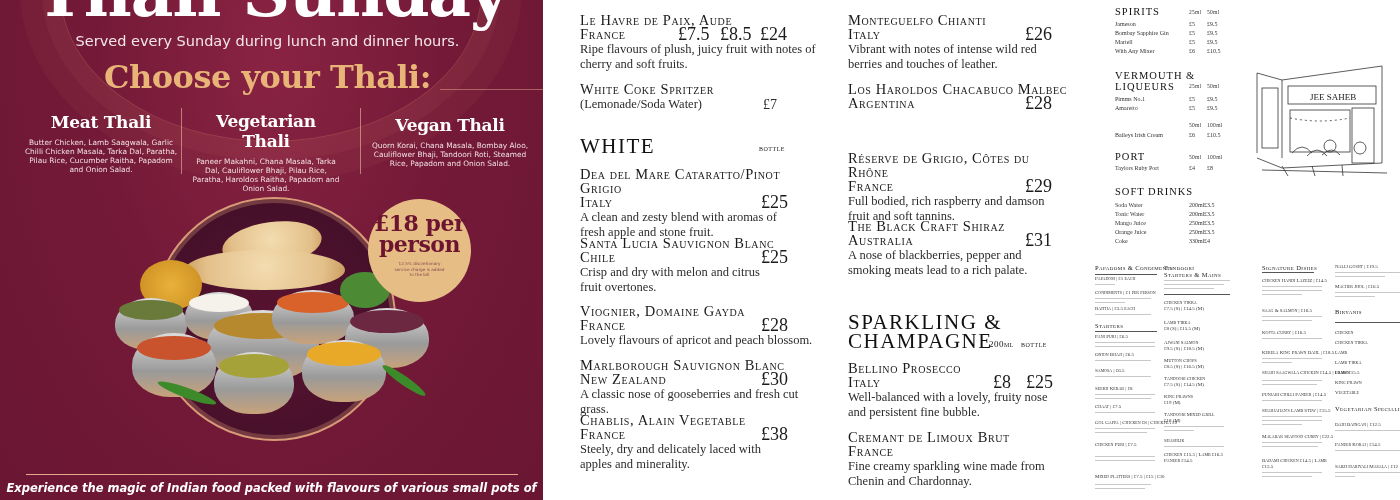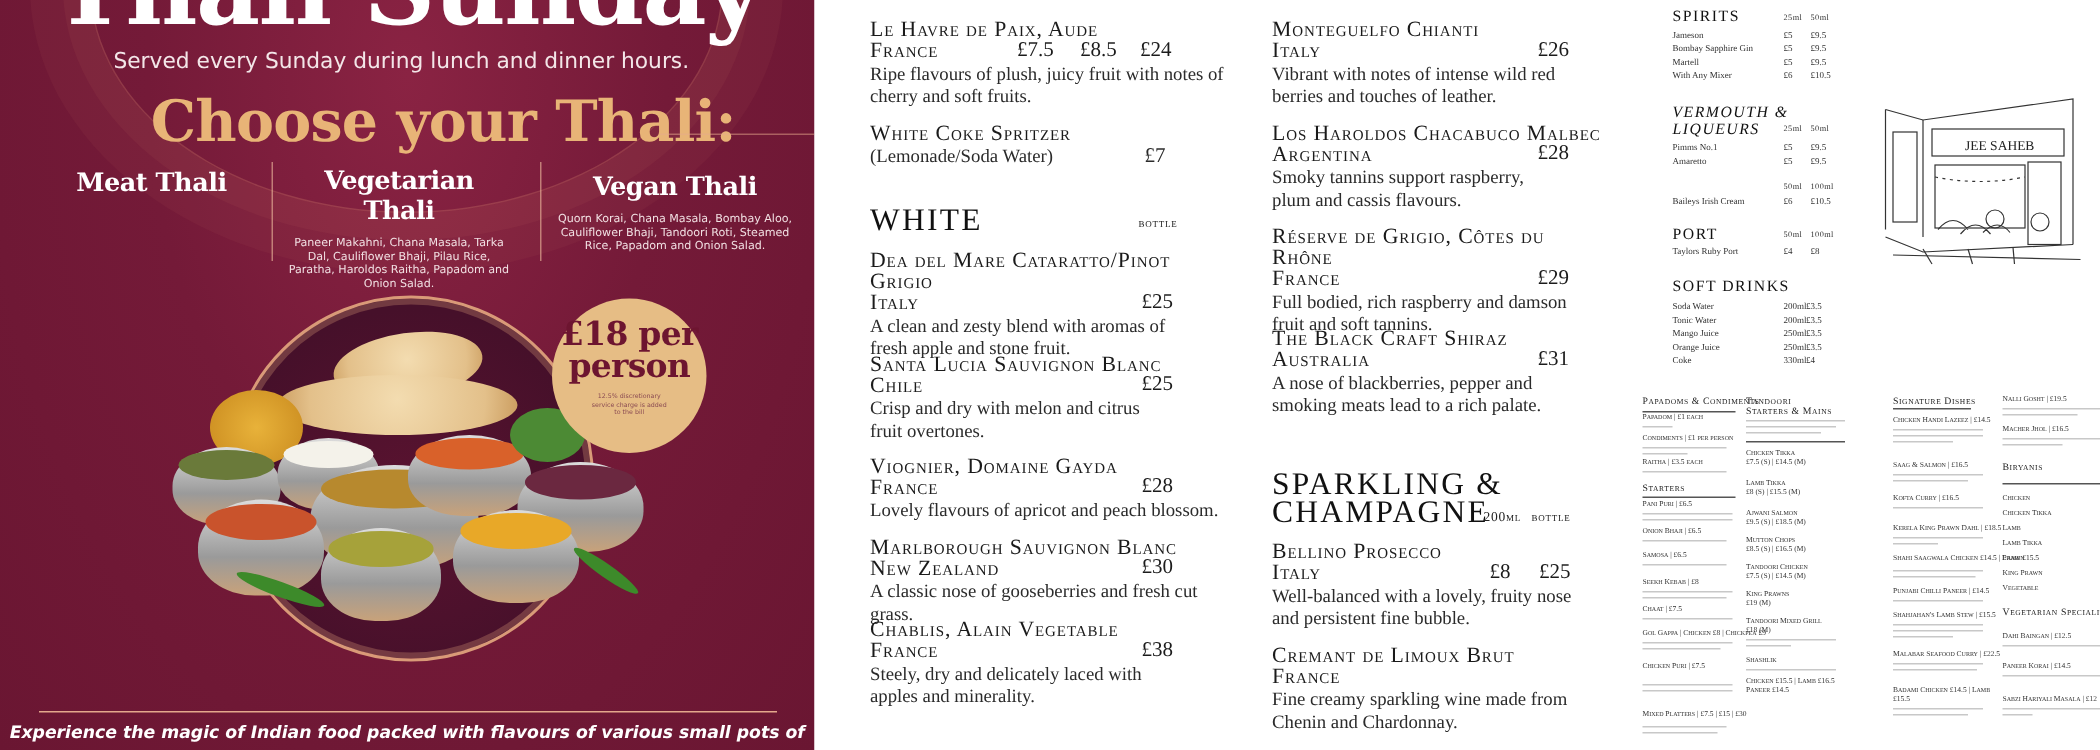--- a/index.html
+++ b/index.html
@@ -8,21 +8,21 @@
   
   .poster { position:absolute; left:0; top:0; width:543px; height:500px; overflow:hidden;
     background: radial-gradient(ellipse at 50% 10%, #8a2343 0%, #741a38 45%, #6a1632 100%); color:#fff; }
   .poster .mandala { position:absolute; left:60px; top:-160px; width:420px; height:300px; border-radius:50%;
     border:1px solid rgba(230,150,120,0.25); box-shadow: 0 0 0 18px rgba(230,150,120,0.06), 0 0 0 40px rgba(230,150,120,0.05); }
   .poster .hero-title { position:absolute; left:0; width:543px; top:-42px; text-align:center; font-family:"DejaVu Serif", serif;
     font-weight:bold; font-size:66px; color:#fff; letter-spacing:-1px; line-height:70px; }
   .poster .served { position:absolute; left:0; width:535px; top:33px; text-align:center; font-family:"DejaVu Sans", sans-serif;
     font-size:14.5px; color:#f3e6e8; }
   .poster .choose { position:absolute; left:0; width:535px; top:58px; text-align:center; font-family:"DejaVu Serif", serif;
-    font-weight:bold; font-size:38px; color:#e8b477; letter-spacing:-0.5px;padding-left:28px; }
+    font-weight:bold; font-size:32px; color:#e8b477; letter-spacing:-0.5px; }
   .poster .side-line { position:absolute; left:440px; top:89px; width:103px; height:1px; background:rgba(230,170,140,0.5); }
   .thali-col { position:absolute; top:110px; text-align:center; }
   .thali-col .t-name { font-family:"DejaVu Serif", serif; font-weight:bold; font-size:17px; color:#fff; letter-spacing:-0.3px; }
   .thali-col .t-desc { font-family:"DejaVu Sans", sans-serif; font-size:7.4px; line-height:9px; color:#f1dfe2; margin-top:6px; }
   .divider-v { position:absolute; top:108px; width:1px; height:66px; background:rgba(240,190,160,0.6); }
 
   .plate-ring { position:absolute; left:152px; top:197px; width:240px; height:240px; border-radius:50%;
     border:2px solid #d99a78; box-shadow: 0 0 0 4px rgba(217,154,120,0.3) inset; background: radial-gradient(circle at 50% 55%, #5a1330 0%, #46102a 70%); }
   .food { position:absolute; border-radius:50%; }
   .bowl { position:absolute; border-radius:50% 50% 45% 45%; background: linear-gradient(180deg,#dcdcdc 0%,#9a9a9a 60%,#c8a27a 100%); }
@@ -36,21 +36,21 @@
 
   .poster .bottom-rule { position:absolute; left:26px; top:474px; width:492px; height:1px; background:#e4a88c; }
   .poster .tagline { position:absolute; left:0; width:543px; top:481px; text-align:center; font-family:"DejaVu Sans", sans-serif;
     font-weight:bold; font-style:italic; font-size:11.5px; color:#fff; }
 
   
   .wine-page { position:absolute; left:543px; top:0; width:540px; height:500px; background:#fff; color:#1b1b1b; }
   .w-item { position:absolute; width:240px; }
   .w-name { font-family:"Liberation Serif", serif; font-variant:small-caps; font-size:14.5px; letter-spacing:0.6px; line-height:14px; color:#1a1a1a; }
   .w-row2 { position:relative; font-family:"Liberation Serif", serif; font-variant:small-caps; font-size:14.5px; letter-spacing:0.6px; line-height:14px; }
-  .w-price { position:absolute; top:0; font-variant:normal; letter-spacing:0; font-size:14px; }
+  .w-price { position:absolute; top:0; font-variant:normal; letter-spacing:0; font-size:18px; }
   .w-desc { font-family:"Liberation Serif", serif; font-size:12.5px; line-height:15px; color:#2b2b2b; margin-top:1px; }
   .w-heading { position:absolute; font-family:"Liberation Serif", serif; font-size:21px; letter-spacing:1.5px; line-height:19px; color:#111; }
   .w-colhdr { position:absolute; font-family:"Liberation Serif", serif; font-variant:small-caps; font-size:9px; letter-spacing:0.5px; color:#222; }
 
   
   .drinks { position:absolute; left:1085px; top:0; width:160px; height:250px; color:#222; }
   .d-heading { position:absolute; left:30px; font-family:"Liberation Serif", serif; font-size:10.5px; letter-spacing:1px; line-height:11px; color:#111; }
   .d-colh { position:absolute; font-family:"Liberation Serif", serif; font-size:5.5px; letter-spacing:0.3px; color:#333; }
   .d-row { position:absolute; left:30px; width:130px; font-family:"Liberation Serif", serif; font-size:6px; line-height:7px; color:#333; }
   .d-row span { position:absolute; top:0; }
@@ -69,20 +69,21 @@
 
 <div class="poster">
   <div class="mandala"></div>
   <div class="hero-title">Thali Sunday</div>
   <div class="served">Served every Sunday during lunch and dinner hours.</div>
   <div class="choose">Choose your Thali:</div>
   <div class="side-line"></div>
 
   <div class="thali-col" style="left:22px;width:158px;top:112px;">
     <div class="t-name">Meat Thali</div>
+    <div class="t-desc">Butter Chicken, Lamb Saagwala, Garlic Chilli Chicken Masala, Tarka Dal, Paratha, Pilau Rice, Cucumber Raitha, Papadom and Onion Salad.</div>
   </div>
   <div class="divider-v" style="left:181px;"></div>
   <div class="thali-col" style="left:192px;width:148px;top:111px;">
     <div class="t-name">Vegetarian Thali</div>
     <div class="t-desc">Paneer Makahni, Chana Masala, Tarka Dal, Cauliflower Bhaji, Pilau Rice, Paratha, Haroldos Raitha, Papadom and Onion Salad.</div>
   </div>
   <div class="divider-v" style="left:360px;"></div>
   <div class="thali-col" style="left:370px;width:160px;top:115px;">
     <div class="t-name">Vegan Thali</div>
     <div class="t-desc">Quorn Korai, Chana Masala, Bombay Aloo, Cauliflower Bhaji, Tandoori Roti, Steamed Rice, Papadom and Onion Salad.</div>
@@ -194,21 +195,20 @@
     <div class="w-name">Monteguelfo Chianti</div>
     <div class="w-row2"><span>Italy</span>
       <span class="w-price" style="left:177px;">£26</span></div>
     <div class="w-desc" style="width:205px;">Vibrant with notes of intense wild red berries and touches of leather.</div>
   </div>
 
   <div class="w-item" style="left:305px;top:82px;width:225px;">
     <div class="w-name">Los Haroldos Chacabuco Malbec</div>
     <div class="w-row2"><span>Argentina</span>
       <span class="w-price" style="left:177px;">£28</span></div>
-    <div class="w-desc" style="width:180px;">Smoky tannins support raspberry, plum and cassis flavours.</div>
   </div>
 
   <div class="w-item" style="left:305px;top:151px;width:225px;">
     <div class="w-name">Réserve de Grigio, Côtes du Rhône</div>
     <div class="w-row2"><span>France</span>
       <span class="w-price" style="left:177px;">£29</span></div>
     <div class="w-desc" style="width:220px;">Full bodied, rich raspberry and damson fruit and soft tannins.</div>
   </div>
 
   <div class="w-item" style="left:305px;top:219px;width:225px;">
@@ -259,21 +259,21 @@
       <span style="left:0">Martell</span>
       <span style="left:74px">£5</span>
       <span style="left:92px">£9.5</span>
     </div>
   <div class="d-row" style="top:48px;">
       <span style="left:0">With Any Mixer</span>
       <span style="left:74px">£6</span>
       <span style="left:92px">£10.5</span>
     </div>
 
-  <div class="d-heading" style="top:70px;font-style:italic;">
+  <div class="d-heading" style="top:70px;">
     <div>VERMOUTH &amp;</div>
       <div>LIQUEURS</div>
   </div>
   <div class="d-colh" style="left:104px;top:83px;">25ml</div>
   <div class="d-colh" style="left:122px;top:83px;">50ml</div>
   <div class="d-row" style="top:96px;">
       <span style="left:0">Pimms No.1</span>
       <span style="left:74px">£5</span>
       <span style="left:92px">£9.5</span>
     </div>

